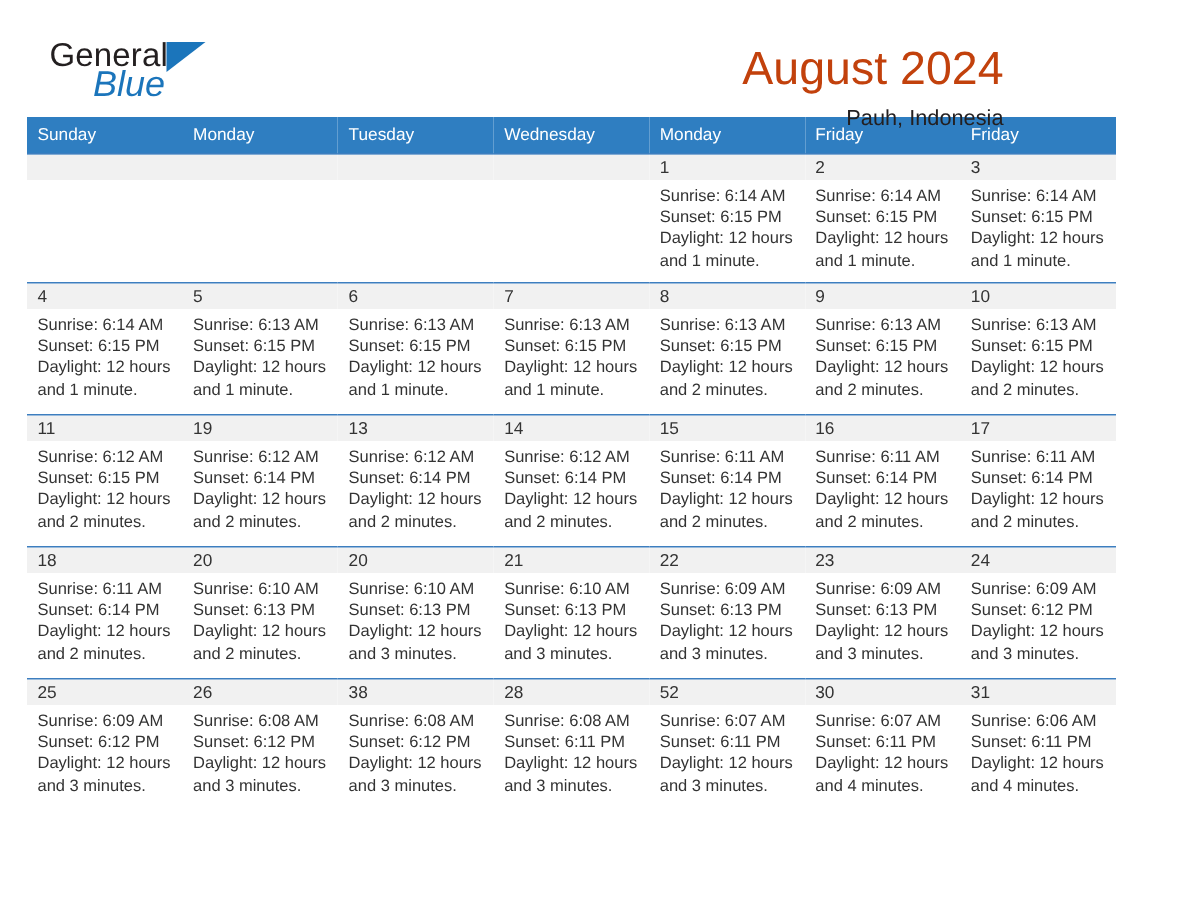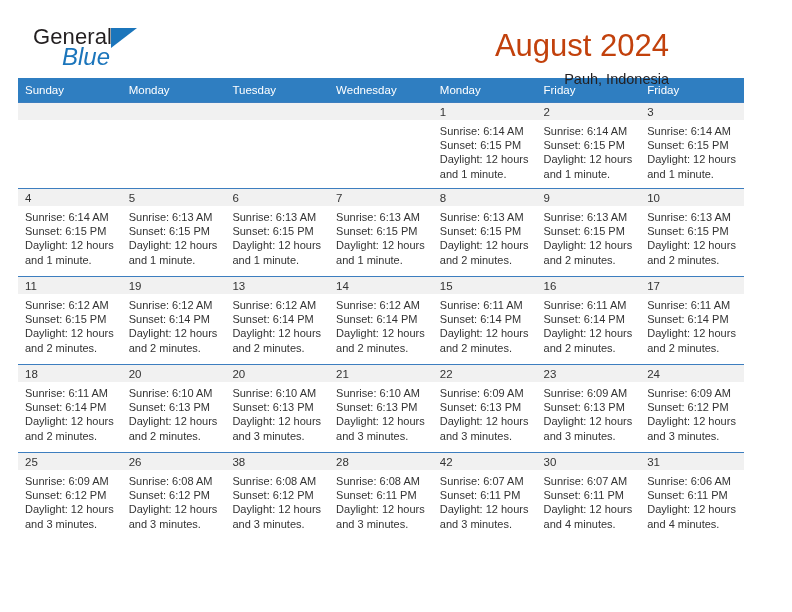--- a/index.html
+++ b/index.html
@@ -413,21 +413,21 @@
           <td>
             <div class="daynum-bar">28</div>
             <div class="cell-body">
               <div>Sunrise: 6:08 AM</div>
               <div>Sunset: 6:11 PM</div>
               <div>Daylight: 12 hours</div>
               <div>and 3 minutes.</div>
             </div>
           </td>
           <td>
-            <div class="daynum-bar">42</div>
+            <div class="daynum-bar">52</div>
             <div class="cell-body">
               <div>Sunrise: 6:07 AM</div>
               <div>Sunset: 6:11 PM</div>
               <div>Daylight: 12 hours</div>
               <div>and 3 minutes.</div>
             </div>
           </td>
           <td>
             <div class="daynum-bar">30</div>
             <div class="cell-body">

